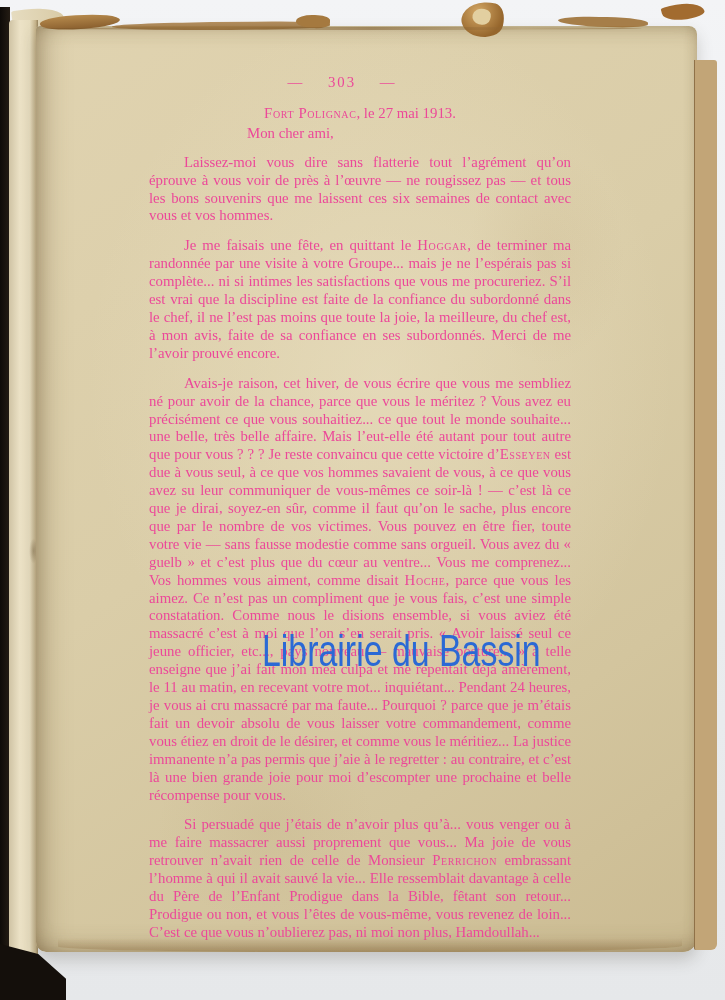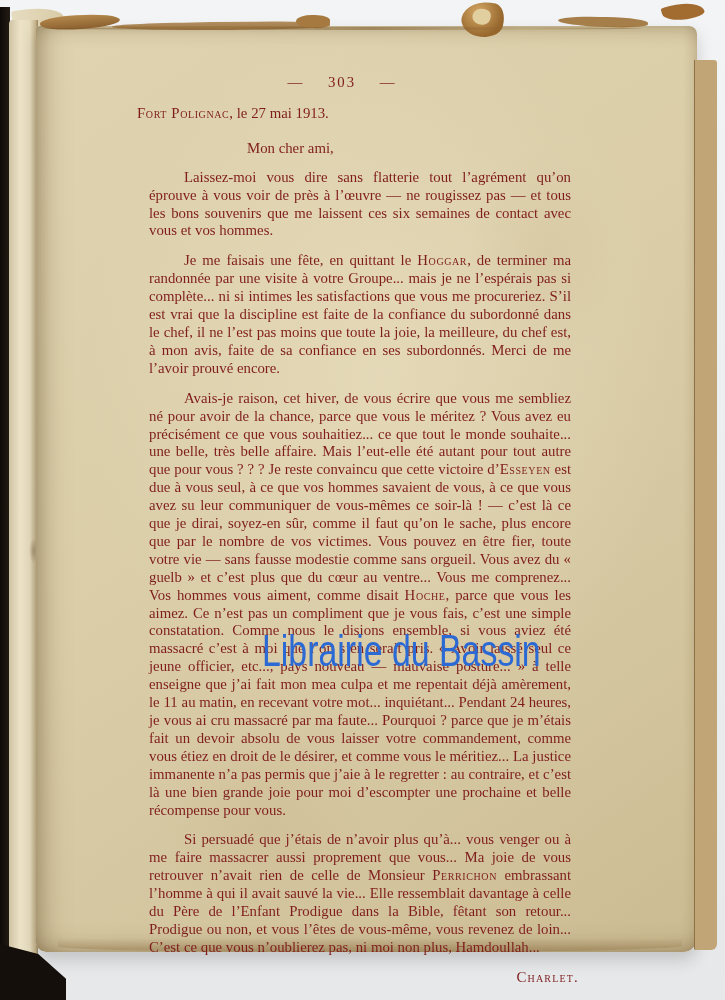--- a/index.html
+++ b/index.html
@@ -60,25 +60,25 @@
     background:#e2cfa0;border-radius:60% 40% 50% 50%;}
   .frag-e{left:558px;top:17px;width:90px;height:10px;background:#9d7136;
     border-radius:50% 50% 40% 60%;transform:rotate(1.5deg);opacity:.9;}
   .frag-hook{left:662px;top:3px;width:42px;height:17px;background:#a26b2f;
     border-radius:10% 85% 25% 75%;transform:rotate(-14deg);}
   .top-edge-line{position:absolute;left:42px;top:27px;width:600px;height:3px;
     background:linear-gradient(90deg,rgba(120,85,40,.55),rgba(150,110,60,.25) 30%,rgba(120,85,40,.5) 55%,rgba(150,110,60,.2) 80%,rgba(120,85,40,.45));
     border-radius:50%;}
   
   .letter{position:absolute;left:137px;top:74px;width:446px;
-    color:#7f1d1d;font-size:14.8px;line-height:17.9px;text-align:justify;
+    color:#ec4899;font-size:14.8px;line-height:17.9px;text-align:justify;
     text-rendering:optimizeLegibility;}
   .pagenum{text-align:center;letter-spacing:2px;word-spacing:18px;position:relative;left:-18px;}
-  .dateline{text-align:left;margin-top:13px;}
-  .salutation{margin-top:17px;margin-left:110px;}
+  .dateline{text-align:center;margin-top:13px;}
+  .salutation{margin-top:2px;margin-left:110px;}
   .letter p{margin:12px;text-indent:35px;}
   .letter p.first{margin-top:11px;}
   .sc{font-variant:small-caps;letter-spacing:.6px;}
   .signature{text-align:right;margin-top:1px;padding-right:4px;
     font-variant:small-caps;letter-spacing:1.2px;}
   
   .watermark{position:absolute;left:262px;top:626px;z-index:30;
     font-family:"Liberation Sans",sans-serif;font-size:44px;font-weight:400;
     color:#2b69d5;white-space:nowrap;transform:scaleX(.77);transform-origin:left center;}
 </style>
@@ -113,16 +113,15 @@
 </div>
 
 <div class="letter">
   <div class="pagenum">— 303 —</div>
   <div class="dateline"><span class="sc">Fort Polignac</span><span>, le 27 mai 1913.</span></div>
   <div class="salutation">Mon cher ami,</div>
   <p class="first"><span>Laissez-moi vous dire sans flatterie tout l’agrément qu’on éprouve à vous voir de près à l’œuvre — ne rougissez pas — et tous les bons souvenirs que me laissent ces six semaines de contact avec vous et vos hommes.</span></p>
   <p><span>Je me faisais une fête, en quittant le </span><span class="sc">Hoggar</span><span>, de terminer ma randonnée par une visite à votre Groupe... mais je ne l’espérais pas si complète... ni si intimes les satisfactions que vous me procureriez. S’il est vrai que la discipline est faite de la confiance du subordonné dans le chef, il ne l’est pas moins que toute la joie, la meilleure, du chef est, à mon avis, faite de sa confiance en ses subordonnés. Merci de me l’avoir prouvé encore.</span></p>
   <p><span>Avais-je raison, cet hiver, de vous écrire que vous me sembliez né pour avoir de la chance, parce que vous le méritez ? Vous avez eu précisément ce que vous souhaitiez... ce que tout le monde souhaite... une belle, très belle affaire. Mais l’eut-elle été autant pour tout autre que pour vous ? ? ? Je reste convaincu que cette victoire d’</span><span class="sc">Esseyen</span><span> est due à vous seul, à ce que vos hommes savaient de vous, à ce que vous avez su leur communiquer de vous-mêmes ce soir-là ! — c’est là ce que je dirai, soyez-en sûr, comme il faut qu’on le sache, plus encore que par le nombre de vos victimes. Vous pouvez en être fier, toute votre vie — sans fausse modestie comme sans orgueil. Vous avez du « guelb » et c’est plus que du cœur au ventre... Vous me comprenez... Vos hommes vous aiment, comme disait </span><span class="sc">Hoche</span><span>, parce que vous les aimez. Ce n’est pas un compliment que je vous fais, c’est une simple constatation. Comme nous le disions ensemble, si vous aviez été massacré c’est à moi que l’on s’en serait pris. « Avoir laissé seul ce jeune officier, etc..., pays nouveau — mauvaise posture... » à telle enseigne que j’ai fait mon mea culpa et me repentait déjà amèrement, le 11 au matin, en recevant votre mot... inquiétant... Pendant 24 heures, je vous ai cru massacré par ma faute... Pourquoi ? parce que je m’étais fait un devoir absolu de vous laisser votre commandement, comme vous étiez en droit de le désirer, et comme vous le méritiez... La justice immanente n’a pas permis que j’aie à le regretter : au contraire, et c’est là une bien grande joie pour moi d’escompter une prochaine et belle récompense pour vous.</span></p>
   <p><span>Si persuadé que j’étais de n’avoir plus qu’à... vous venger ou à me faire massacrer aussi proprement que vous... Ma joie de vous retrouver n’avait rien de celle de Monsieur </span><span class="sc">Perrichon</span><span> embrassant l’homme à qui il avait sauvé la vie... Elle ressemblait davantage à celle du Père de l’Enfant Prodigue dans la Bible, fêtant son retour... Prodigue ou non, et vous l’êtes de vous-même, vous revenez de loin... C’est ce que vous n’oublierez pas, ni moi non plus, Hamdoullah...</span></p>
-  <div class="signature">Charlet.</div>
 </div>
 
 <div class="watermark">Librairie du Bassin</div>
 
 </body></html>

